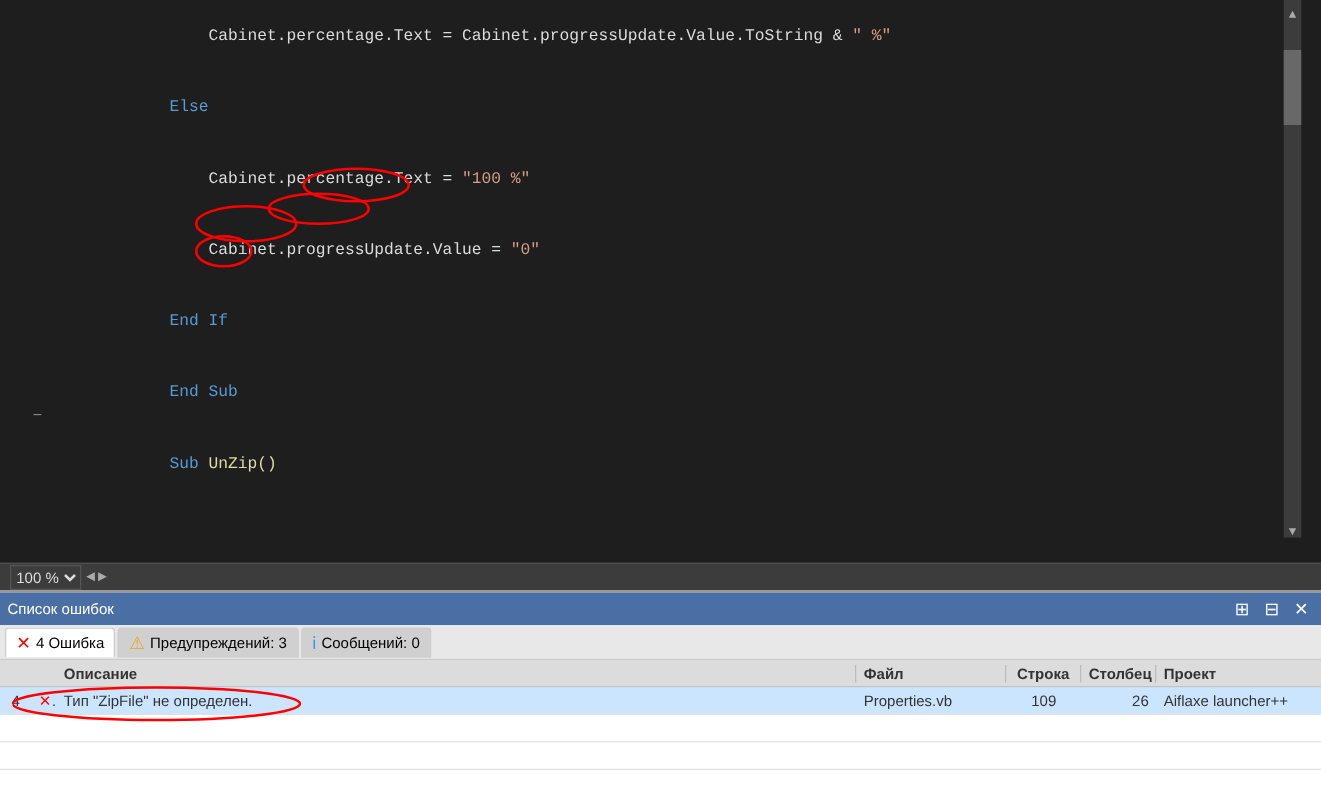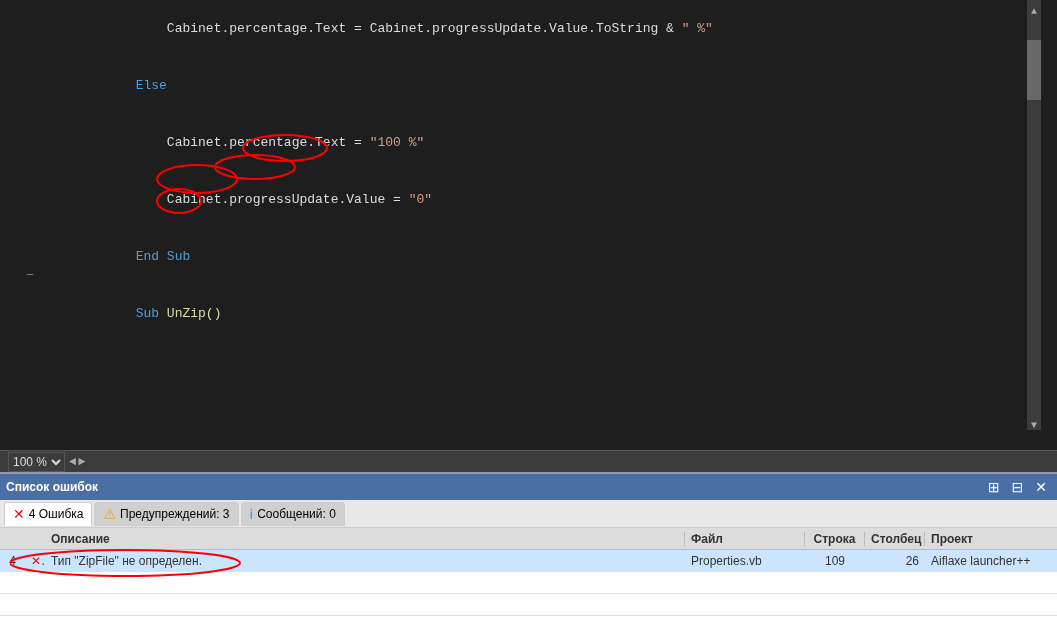--- a/index.html
+++ b/index.html
@@ -110,21 +110,21 @@
       height: 26px;
       display: flex;
       align-items: center;
       padding: 0 6px;
       justify-content: space-between;
       font-size: 12px;
       font-family: 'Segoe UI', Arial, sans-serif;
     }
 
     .error-panel-title {
-      font-weight: bold;
+      font-weight: normal;
     }
 
     .error-panel-controls {
       display: flex;
       gap: 4px;
       align-items: center;
     }
 
     .panel-ctrl-btn {
       color: white;
@@ -265,20 +265,27 @@
     </div>
 
     <div class="line">
       <div class="line-marker"></div>
       <div class="collapse-arrow"> </div>
       <div class="line-content">
         <span class="text-white">        Cabinet.progressUpdate.Value = </span><span class="kw-string">"0"</span>
       </div>
     </div>
 
+    <div class="line">
+      <div class="line-marker"></div>
+      <div class="collapse-arrow"> </div>
+      <div class="line-content">
+        <span class="text-white">    </span><span class="kw-blue">End If</span>
+      </div>
+    </div>
 
     <div class="line">
       <div class="line-marker"></div>
       <div class="collapse-arrow" style="cursor:pointer;">−</div>
       <div class="line-content">
         <span class="text-white">    </span><span class="kw-blue">End Sub</span>
       </div>
     </div>
 
     <div class="line">

